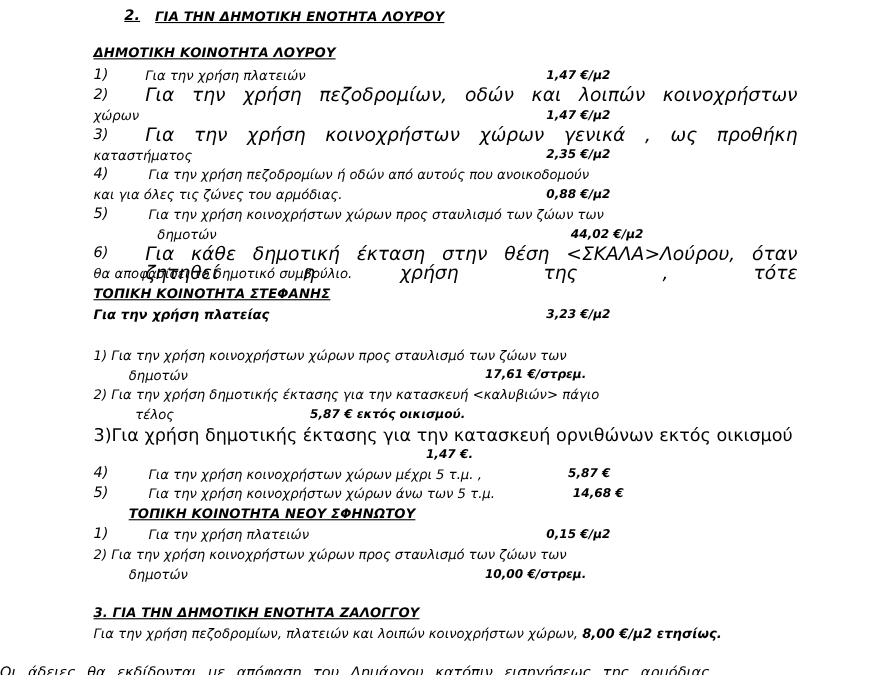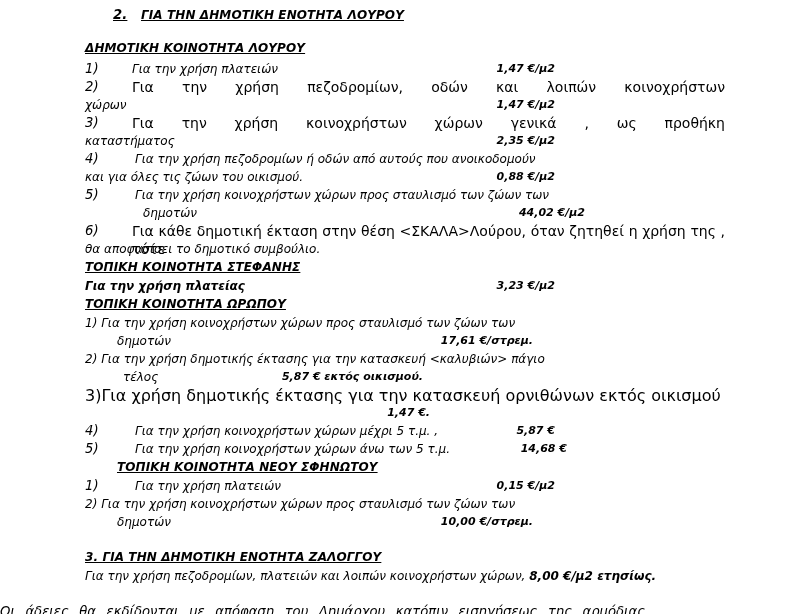--- a/index.html
+++ b/index.html
@@ -67,21 +67,22 @@
   }
   .txt.i1 { left: 47px; }
   .txt.i0 { left: 0px; }
   .spread {
     position: absolute;
     left: 47px;
     width: 593px;
     white-space: normal;
     text-align: justify;
     text-align-last: justify;
-    font-size: 14px;
+    font-style: italic;
+    font-size: 17px;
     line-height: 18px;
     overflow: hidden;
   }
   .spread0 { left: 0px; width: 640px; }
   .para {
     position: absolute;
     left: 0;
     width: 640px;
     font-style: italic;
     font-size: 13.2px;
@@ -131,21 +132,21 @@
   <div class="block" style="top:132px;height:18px;">
     <span class="txt i0">καταστήματος</span>
     <span class="price">2,35 €/μ2</span>
   </div>
 
   <div class="block" style="top:150px;height:18px;">
     <span class="num">4)</span>
     <span class="txt" style="left:50px;">Για την χρήση πεζοδρομίων ή οδών από αυτούς που ανοικοδομούν</span>
   </div>
   <div class="block" style="top:168px;height:18px;">
-    <span class="txt i0">και για όλες τις ζώων του οικισμού.</span>
+    <span class="txt i0">και για όλες τις ζώνες του αρμόδιας.</span>
     <span class="price">0,88 €/μ2</span>
   </div>
 
   <div class="block" style="top:186px;height:18px;">
     <span class="num">5)</span>
     <span class="txt" style="left:50px;">Για την χρήση κοινοχρήστων χώρων προς σταυλισμό των ζώων των</span>
   </div>
   <div class="block" style="top:204px;height:18px;">
     <span class="txt" style="left:58px;">δημοτών</span>
     <span class="price wide">44,02 €/μ2</span>
@@ -160,23 +161,20 @@
   </div>
 
   <div class="block" style="top:240px;height:18px;">
     <span class="txt i0">θα αποφασίσει το δημοτικό συμβούλιο.</span>
   </div>
   <div class="block" style="top:277px;height:18px;">
     <span class="txt i0 bold">Για την χρήση πλατείας</span>
     <span class="price">3,23 €/μ2</span>
   </div>
 
-  <div class="block" style="top:295px;height:19px;">
-    <span class="txt i0 hdr">ΤΟΠΙΚΗ ΚΟΙΝΟΤΗΤΑ ΩΡΩΠΟΥ</span>
-  </div>
 
   <div class="block" style="top:314px;height:18px;">
     <span class="txt i0"><span>1)</span>&nbsp;<span>Για την χρήση κοινοχρήστων χώρων προς σταυλισμό των ζώων των</span></span>
   </div>
   <div class="block" style="top:332px;height:18px;">
     <span class="txt" style="left:32px;">δημοτών</span>
     <span class="price narrow">17,61 €/στρεμ.</span>
   </div>
 
   <div class="block" style="top:350px;height:18px;">

